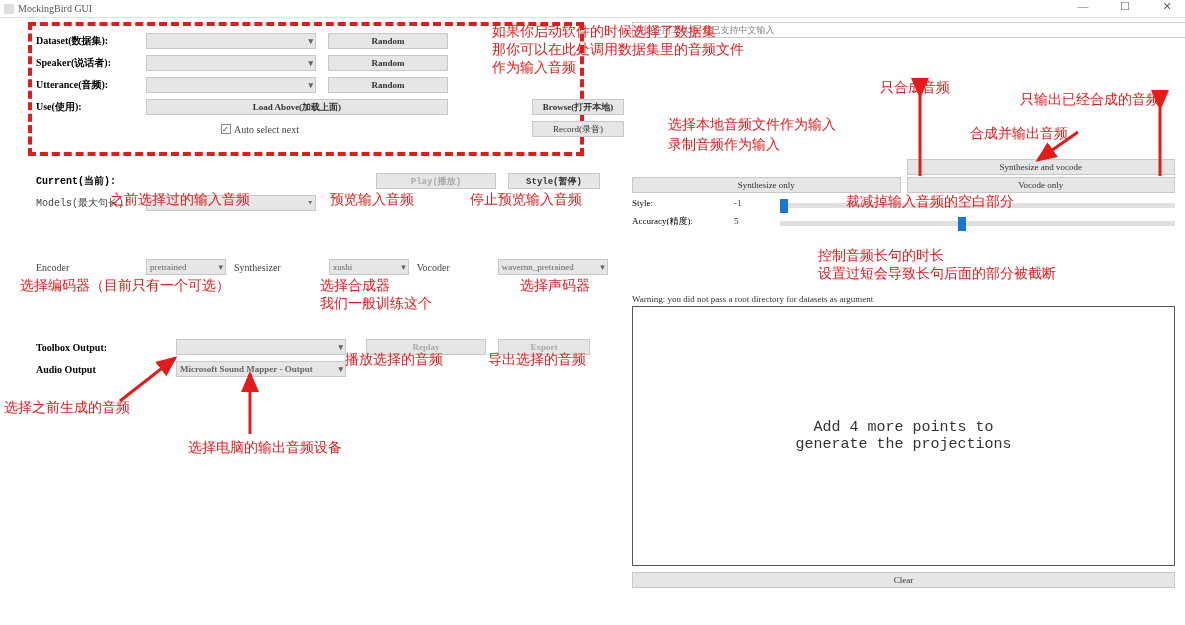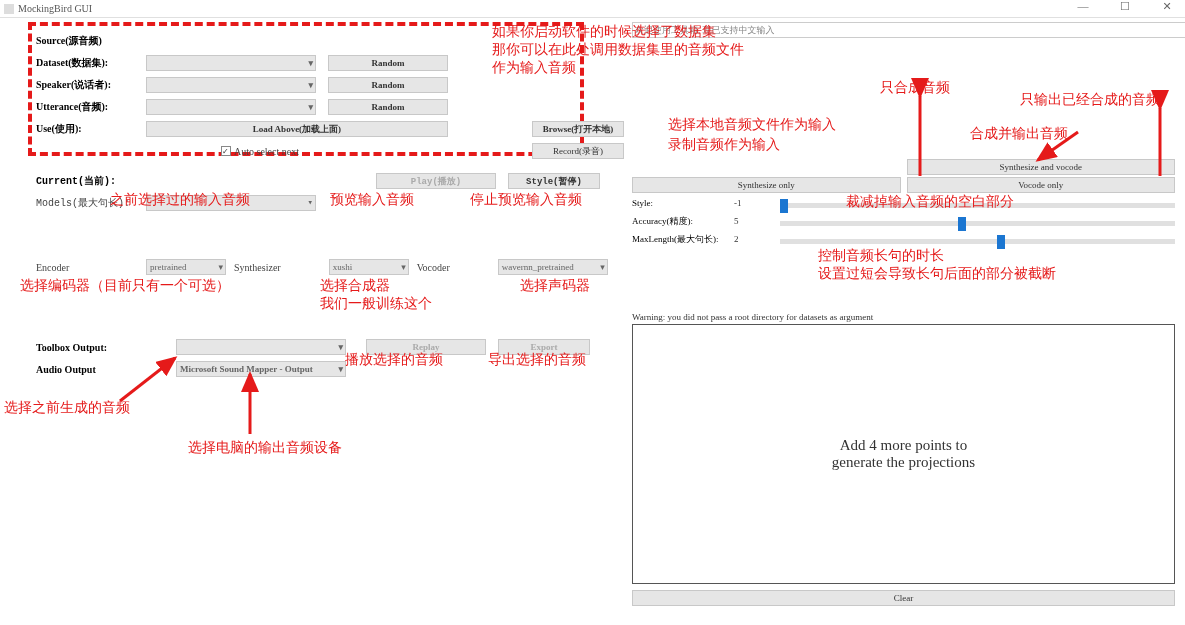--- a/index.html
+++ b/index.html
@@ -93,21 +93,21 @@
   .slider {
     flex:1; height:5px; background:#e0e0e0; position:relative; margin-top:5px;
   }
   .slider .thumb { position:absolute; top:-4px; width:8px; height:14px; background:#1b76d1; }
   .nfield { width:40px; text-align:left; color:#333; }
 
   .warning { font-size:9px; color:#333; margin:4px 0 2px 0; }
   .plotbox {
     width:543px; height:260px; border:1px solid #555; background:#fff;
     display:flex; align-items:center; justify-content:center;
-    font-family: Liberation Serif, serif; color:#333; font-size:15px; text-align:center;
+    font-family: Liberation Mono, monospace; color:#333; font-size:15px; text-align:center;
   }
   .clearbtn { width:543px; margin-top:6px; }
 
 </style>
 </head>
 <body>
 
 <div class="titlebar">
   <span class="icon"></span>
   <span>MockingBird GUI</span>
@@ -117,23 +117,20 @@
     <span class="winbtn">✕</span>
   </div>
 </div>
 
 <div class="main">
 
   <div class="left">
     <div class="dashed-box"></div>
 
     <div class="srcpanel">
-      <div class="srcrow boldrow">
-          <span>Source(源音频)</span>
-        </div>
       <div class="srcrow boldrow">
         <span class="label">Dataset(数据集):</span>
         <span class="combo" style="width:170px"></span>
         <span style="width:12px"></span>
         <span class="btn" style="width:120px">Random</span>
       </div>
       <div class="srcrow boldrow">
         <span class="label">Speaker(说话者):</span>
         <span class="combo" style="width:170px"></span>
         <span style="width:12px"></span>
@@ -248,27 +245,20 @@
           <span class="thumb" style="left:0%"></span>
         </span>
     </div>
     <div class="ctl-row">
       <span style="width:96px">Accuracy(精度):</span>
       <span class="nfield">5</span>
       <span class="slider">
           <span class="thumb" style="left:45%"></span>
         </span>
     </div>
-    <div class="ctl-row">
-      <span style="width:96px">MaxLength(最大句长):</span>
-      <span class="nfield">2</span>
-      <span class="slider">
-          <span class="thumb" style="left:55%"></span>
-        </span>
-    </div>
 
     <div style="height:60px"></div>
     <div class="warning">Warning: you did not pass a root directory for datasets as argument</div>
     <div class="plotbox">
       <div style="white-space:pre">Add 4 more points to
 generate the projections</div>
     </div>
     <div class="btn clearbtn">Clear</div>
   </div>
 </div>

